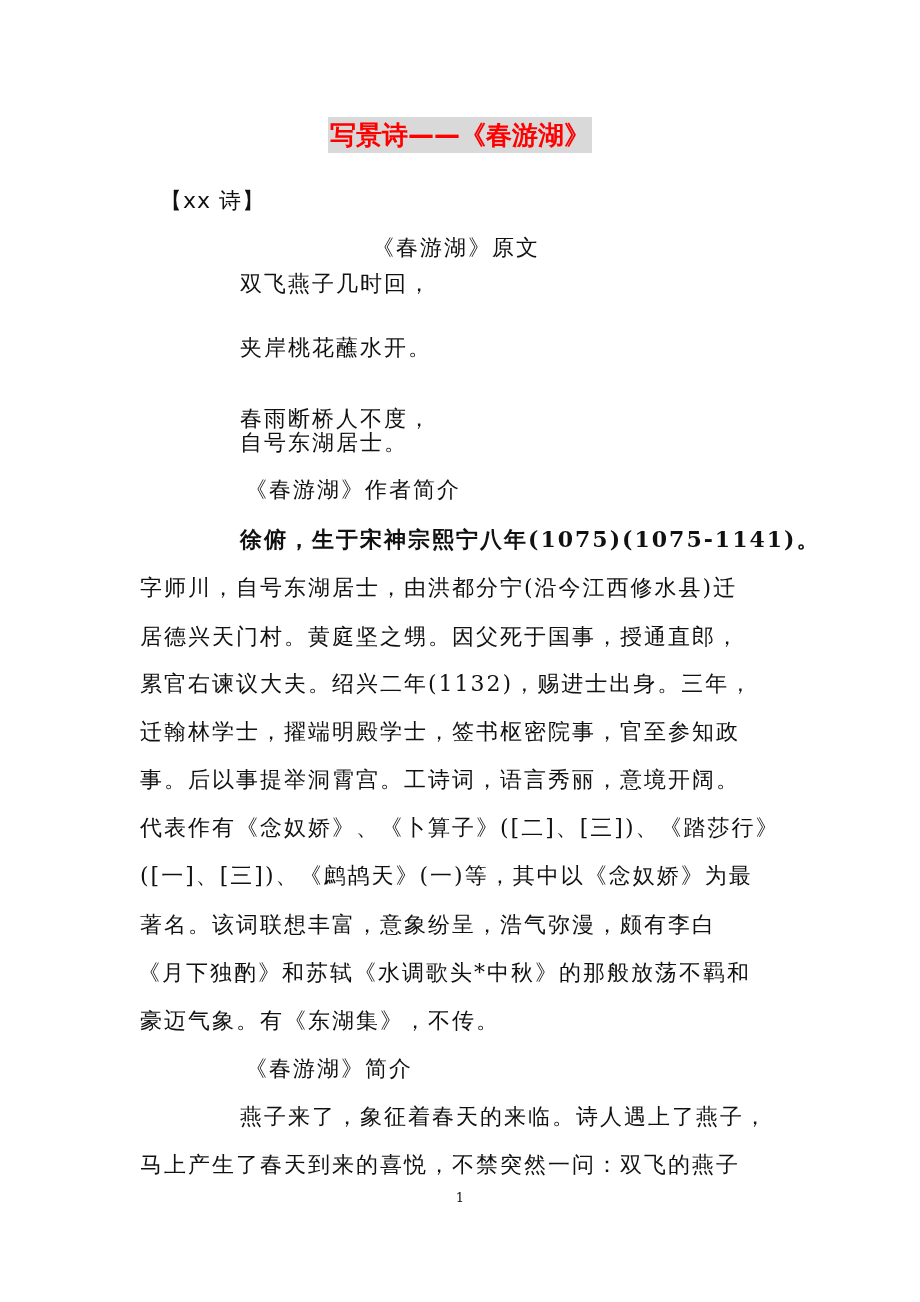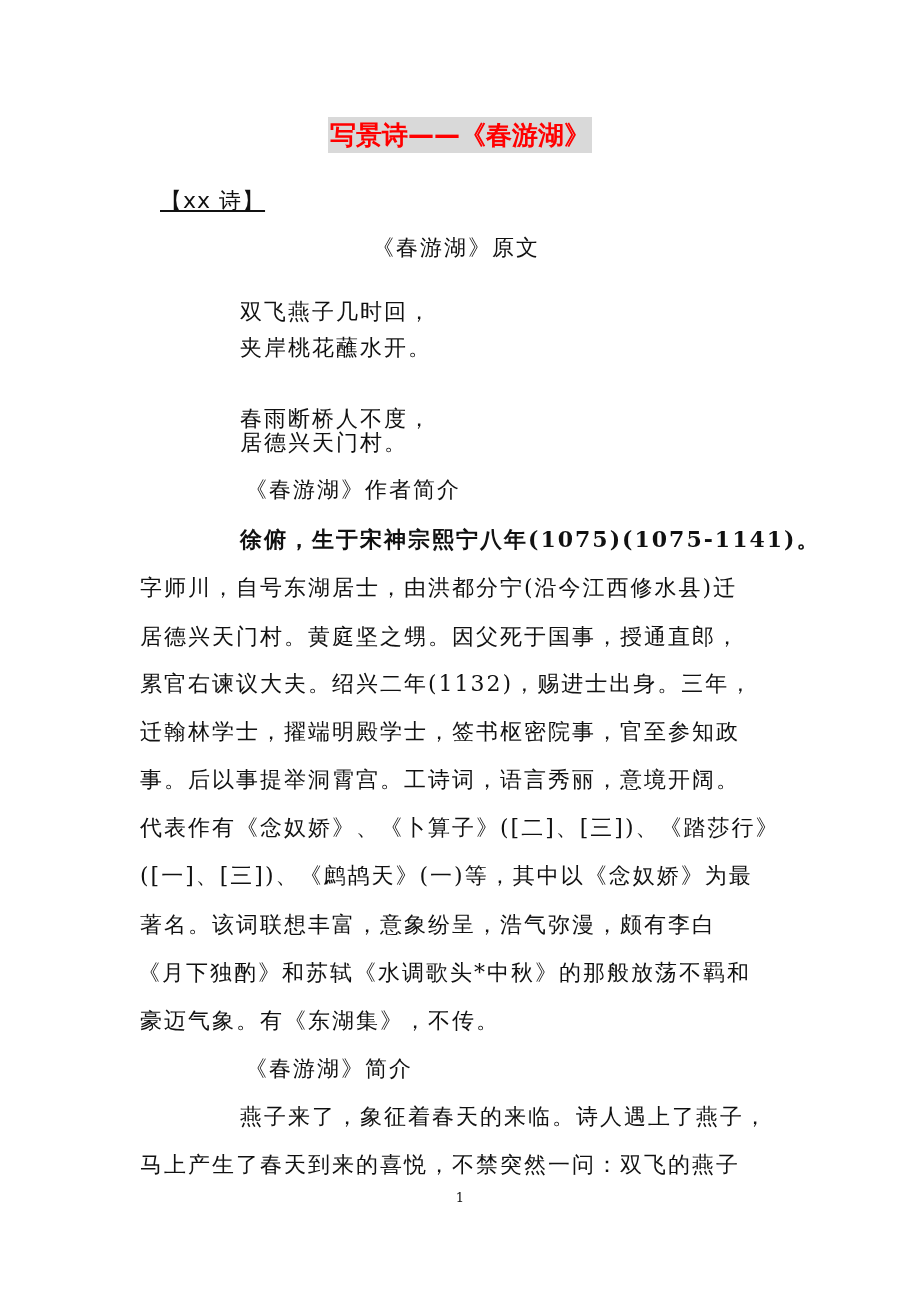--- a/index.html
+++ b/index.html
@@ -14,28 +14,28 @@
   .pagenum { position: absolute; top: 1190px; left: 0; width: 920px; text-align: center;
              font-size: 13px; font-family: "DejaVu Serif", serif; }
 </style>
 </head>
 <body>
 
 <div class="title-wrap">
   <span class="title">写景诗——《春游湖》</span>
 </div>
 
-<div class="line tag" style="top:186px;left:160px;text-decoration:underline;">【xx 诗】</div>
+<div class="line tag" style="top:186px;left:160px;">【xx 诗】</div>
 
 <div class="line" style="top:233px;left:372px;">《春游湖》原文</div>
 
-<div class="line" style="top:297px;left:240px;">双飞燕子几时回，</div>
+<div class="line" style="top:269px;left:240px;">双飞燕子几时回，</div>
 <div class="line" style="top:333px;left:240px;">夹岸桃花蘸水开。</div>
 <div class="line" style="top:404px;left:240px;">春雨断桥人不度，</div>
-<div class="line" style="top:428px;left:240px;">居德兴天门村。</div>
+<div class="line" style="top:428px;left:240px;">自号东湖居士。</div>
 
 <div class="line" style="top:475px;left:245px;">《春游湖》作者简介</div>
 
 <div class="line" style="top:524px;left:240px;font-weight:bold;">徐俯，生于宋神宗熙宁八年(1075)(1075-1141)。</div>
 <div class="line" style="top:573px;left:140px;">字师川，自号东湖居士，由洪都分宁(沿今江西修水县)迁</div>
 <div class="line" style="top:622px;left:140px;">居德兴天门村。黄庭坚之甥。因父死于国事，授通直郎，</div>
 <div class="line" style="top:669px;left:140px;">累官右谏议大夫。绍兴二年(1132)，赐进士出身。三年，</div>
 <div class="line" style="top:717px;left:140px;">迁翰林学士，擢端明殿学士，签书枢密院事，官至参知政</div>
 <div class="line" style="top:765px;left:140px;">事。后以事提举洞霄宫。工诗词，语言秀丽，意境开阔。</div>
 <div class="line" style="top:813px;left:140px;">代表作有《念奴娇》、《卜算子》([二]、[三])、《踏莎行》</div>

